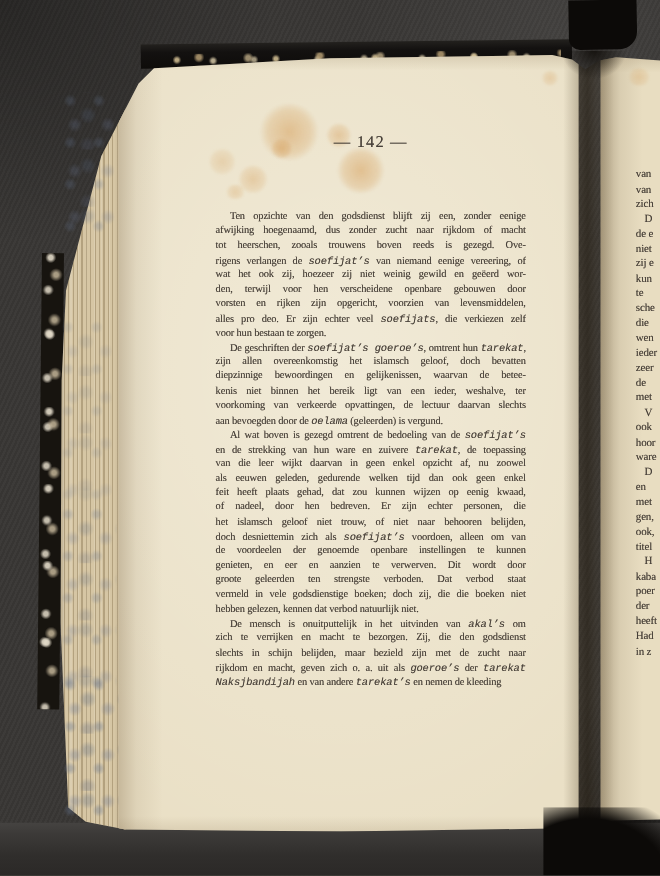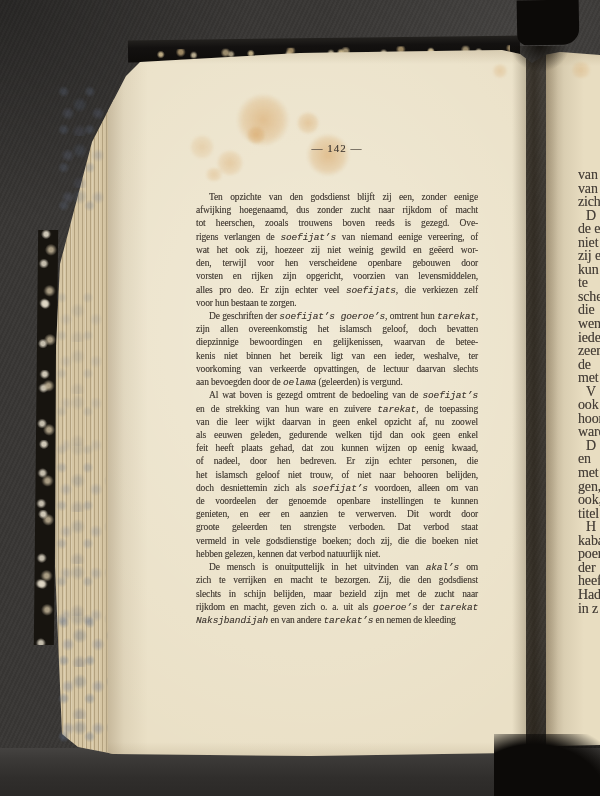--- a/index.html
+++ b/index.html
@@ -75,31 +75,31 @@
   .stain{position:absolute;border-radius:50%;filter:blur(1px);
     background:radial-gradient(circle, rgba(214,160,92,.55) 0%, rgba(214,160,92,.28) 52%, rgba(214,160,92,0) 72%);}
   .smudge{position:absolute;filter:blur(.4px);
     background-image:
       radial-gradient(circle at 30% 20%, rgba(100,115,142,.50) 2px, rgba(0,0,0,0) 6px),
       radial-gradient(circle at 70% 45%, rgba(88,104,130,.42) 3px, rgba(0,0,0,0) 8px),
       radial-gradient(circle at 40% 70%, rgba(108,120,150,.46) 2px, rgba(0,0,0,0) 7px),
       radial-gradient(circle at 62% 92%, rgba(90,100,126,.40) 3px, rgba(0,0,0,0) 8px);
     background-size:26px 38px,34px 46px,30px 42px,38px 52px;}
   
-  .page-number{position:absolute;left:196px;top:142px;width:282px;height:14px;
-    text-align:center;font-size:11px;color:var(--ink,#463f38);letter-spacing:1px;
+  .page-number{position:absolute;left:196px;top:122px;width:282px;height:14px;
+    text-align:center;font-size:15px;color:var(--ink,#463f38);letter-spacing:1px;
     text-shadow:0 0 .4px rgba(70,60,50,.55);}
   .page-text{position:absolute;left:196px;top:167px;width:282px;
     font-size:9.5px;line-height:13.23px;color:var(--ink,#463f38);letter-spacing:-.15px;
     text-shadow:0 0 .4px rgba(70,60,50,.55);margin-top:24px;}
   .page-text .line{height:13.23px;text-align:justify;text-align-last:justify;white-space:nowrap;}
   .page-text .line.last{text-align-last:left;}
   .page-text .line.indent{padding-left:13px;}
-  .frag-text{position:absolute;left:578px;top:168px;width:22px;height:450px;overflow:hidden;
-    font-size:14px;line-height:13.55px;color:var(--ink,#463f38);letter-spacing:-.15px;
+  .frag-text{position:absolute;left:578px;top:152px;width:22px;height:450px;overflow:hidden;
+    font-size:10px;line-height:13.55px;color:var(--ink,#463f38);letter-spacing:-.15px;
     text-shadow:0 0 .4px rgba(70,60,50,.55);}
   .frag-text .frag{height:13.55px;white-space:nowrap;}
   .frag-text .frag.indent{padding-left:8px;}
   i{font-style:italic;font-family:Liberation Mono, monospace;}
 </style>
 </head>
 <body>
 
 <div id="canvas">
   <div class="bg-shade"></div>

